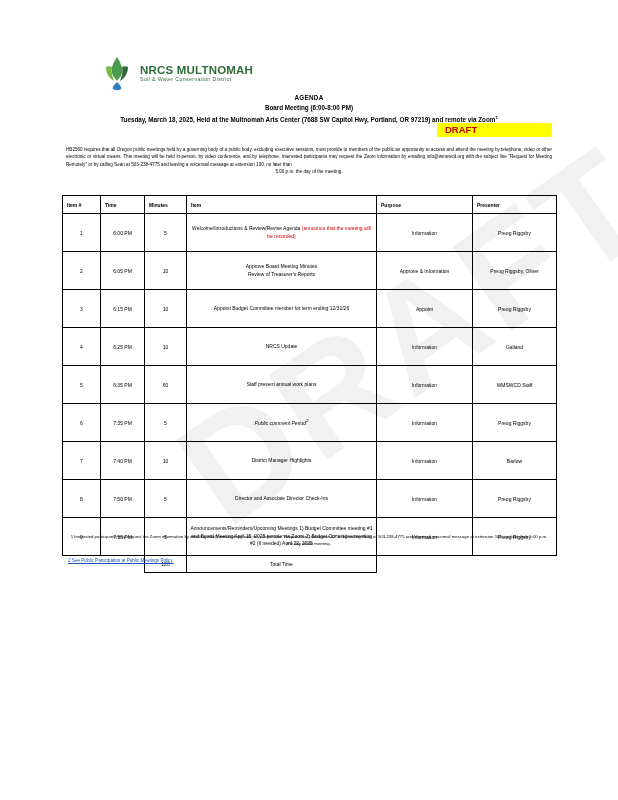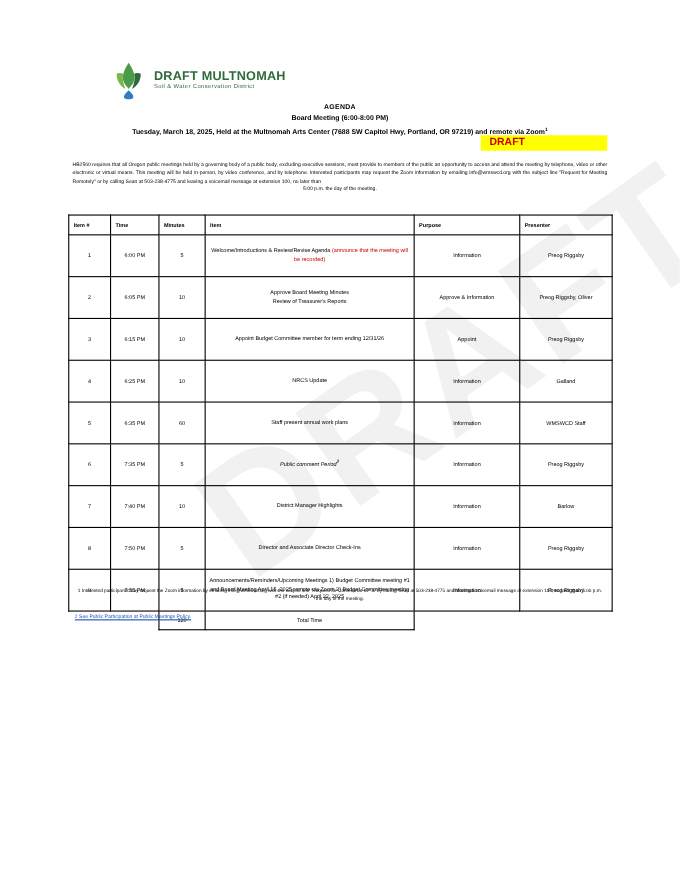--- a/index.html
+++ b/index.html
@@ -200,21 +200,21 @@
   <div class="logo-block">
     <div class="logo-mark">
       <svg width="34" height="36" viewBox="0 0 34 36" xmlns="http://www.w3.org/2000/svg">
         <path d="M17 2 C13 8, 11 13, 12 18 C13 22, 16 24, 17 26 C18 24, 21 22, 22 18 C23 13, 21 8, 17 2 Z" fill="#4a9b4a"></path>
         <path d="M6 12 C6 18, 9 23, 14 26 C12 21, 11 16, 12 12 C10 11, 8 11, 6 12 Z" fill="#7ab648"></path>
         <path d="M28 12 C28 18, 25 23, 20 26 C22 21, 23 16, 22 12 C24 11, 26 11, 28 12 Z" fill="#2f6b3a"></path>
         <path d="M17 27 C14 30, 12 32, 13 34 C14 35.5, 20 35.5, 21 34 C22 32, 20 30, 17 27 Z" fill="#2d7fc1"></path>
       </svg>
     </div>
     <div class="logo-text">
-      <div class="logo-title">DRAFT MULTNOMAH</div>
+      <div class="logo-title">NRCS MULTNOMAH</div>
       <div class="logo-sub">Soil &amp; Water Conservation District</div>
     </div>
   </div>
 
   <div class="head-center">
     <div class="head-agenda">AGENDA</div>
     <div class="head-meeting">Board Meeting (6:00-8:00 PM)</div>
     <div class="head-line3">
       <span>Tuesday, March 18, 2025, Held at the Multnomah Arts Center (7688 SW Capitol Hwy, Portland, OR 97219) and remote via Zoom</span><span class="sup">1</span>
     </div>

